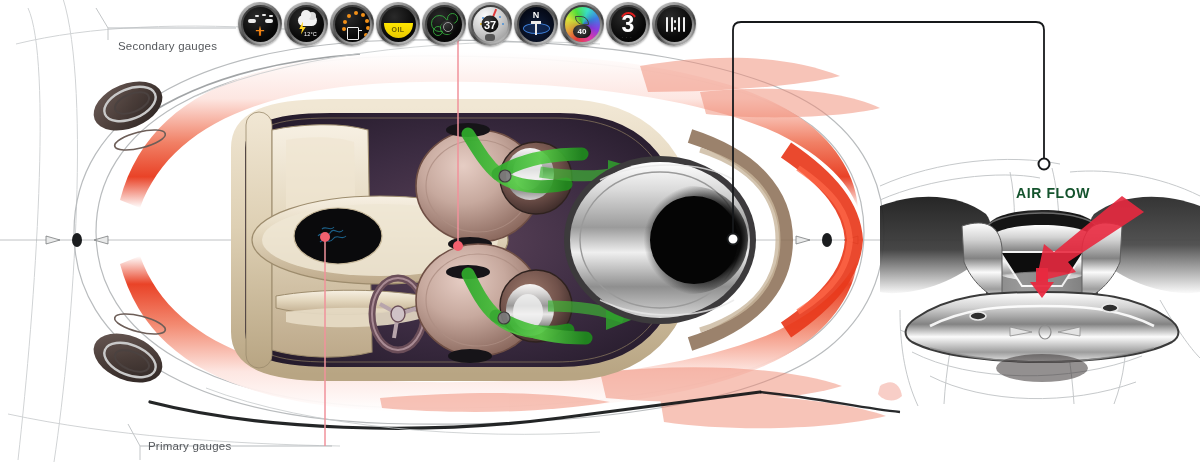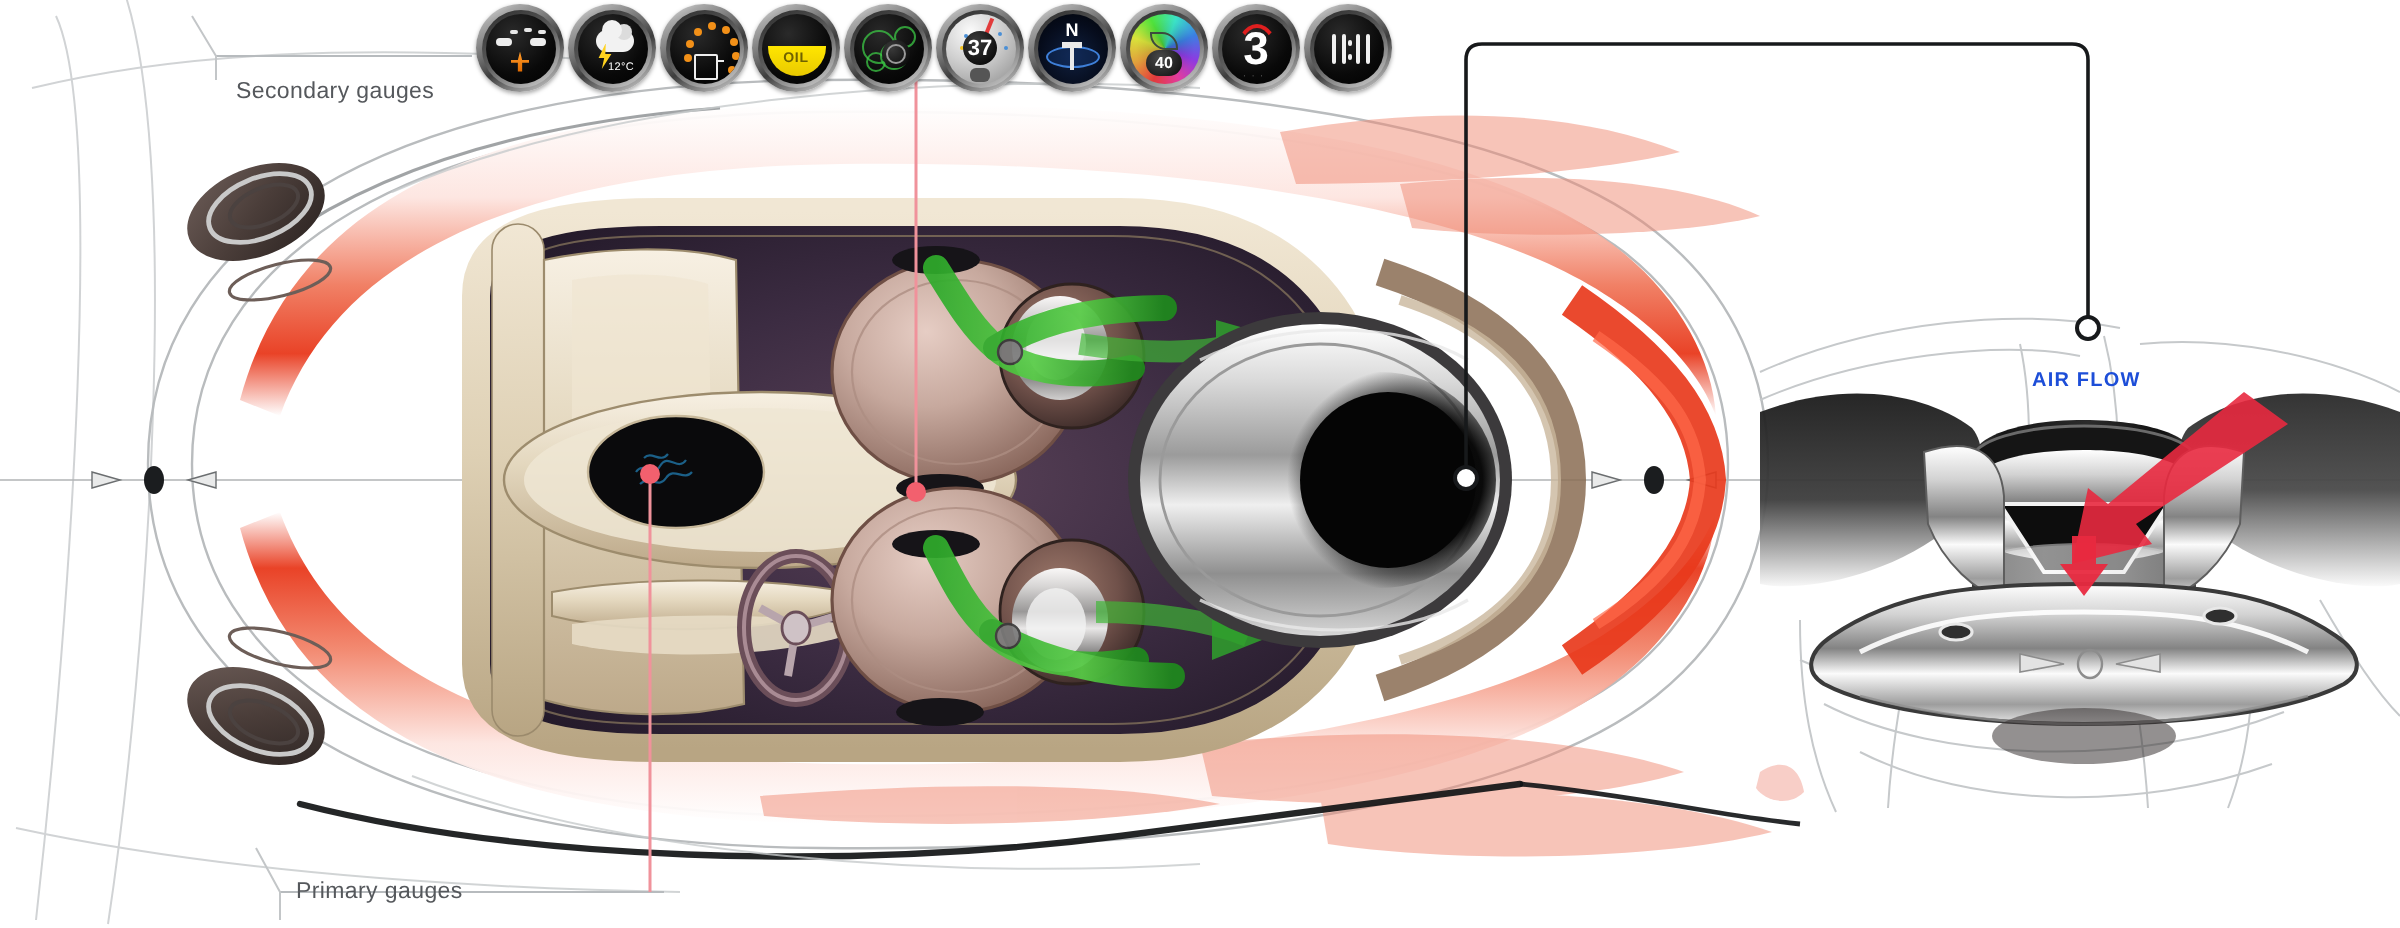--- a/index.html
+++ b/index.html
@@ -20,22 +20,22 @@
     color:#55585c;
     font-size:11.5px;
     letter-spacing:.2px;
     white-space:nowrap;
     font-family:"Liberation Sans", sans-serif;
   }
   #lbl-secondary{left:118px;top:40px;}
   #lbl-primary{left:148px;top:440px;}
   #lbl-airflow{
     left:1016px;top:185px;
-    color:#1d4ed8;
-    font-size:10px;
+    color:#14532d;
+    font-size:14px;
     font-weight:bold;
     letter-spacing:.6px;
   }
 
   
   #gauge-row{
     position:absolute;
     left:238px;top:2px;
     height:44px;
     display:flex;

